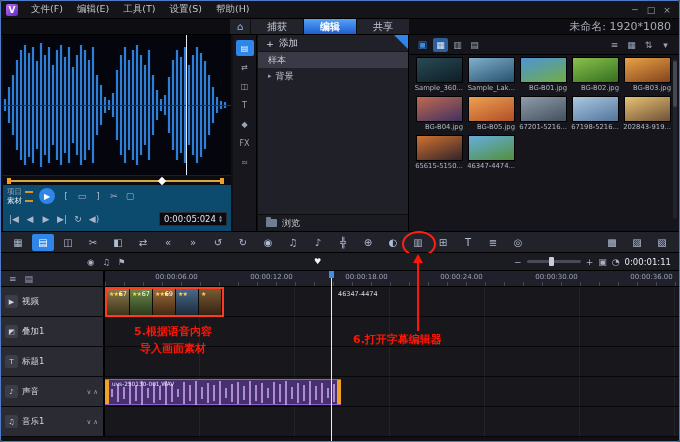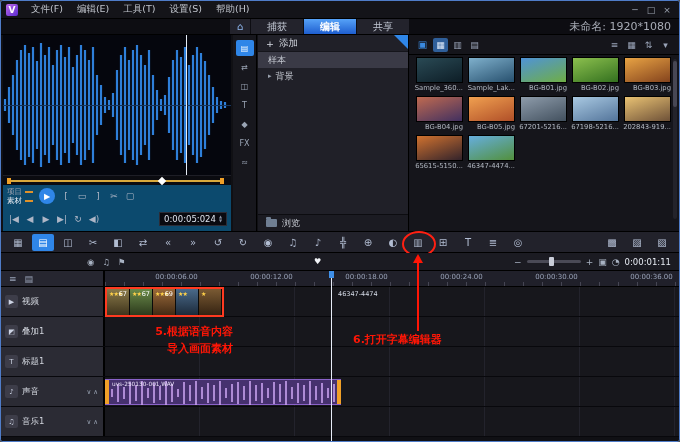--- a/index.html
+++ b/index.html
@@ -113,21 +113,21 @@
   .cliplabel{position:absolute;left:233px;top:3px;font-size:6.5px;color:#d6dce8}
   .audioclip{position:absolute;left:0;top:2px;width:236px;height:26px;background:#46316e;border-top:1px solid #8a62c8;border-bottom:1px solid #8a62c8}
   .audioclip::before,.audioclip::after{content:"";position:absolute;top:0;bottom:0;width:4px;background:#f0a028;z-index:3}
   .audioclip::before{left:0}.audioclip::after{right:0}
   .aclipname{position:absolute;left:7px;top:1px;font-size:5.8px;color:#e9e2f6;z-index:2}
   .audioclip svg{position:absolute;left:4px;top:0;width:228px;height:26px}
   .playhead{position:absolute;left:330px;top:270px;width:1px;height:170px;background:#e8edf8;z-index:5}
   .playhead::before{content:"";position:absolute;left:-2px;top:0;width:5px;height:7px;background:#3f8fe8}
 
   
-  .anno5{position:absolute;left:112px;top:323px;width:120px;text-align:right;font-size:11px;font-weight:bold;color:#ff1606;line-height:1.5;z-index:9}
+  .anno5{position:absolute;left:112px;top:323px;width:120px;text-align:center;font-size:11px;font-weight:bold;color:#ff1606;line-height:1.5;z-index:9}
   .anno6{position:absolute;left:352px;top:331px;font-size:11px;font-weight:bold;color:#ff1606;z-index:9}
   .arrow-line{position:absolute;left:416px;top:262px;width:2px;height:68px;background:#ff1606;z-index:9}
   .arrow-head{position:absolute;left:412px;top:253px;width:0;height:0;border-left:5px solid transparent;border-right:5px solid transparent;border-bottom:9px solid #ff1606;z-index:9}
 </style>
 </head>
 <body>
 
 <div id="win">
 
   <div class="titlebar">

